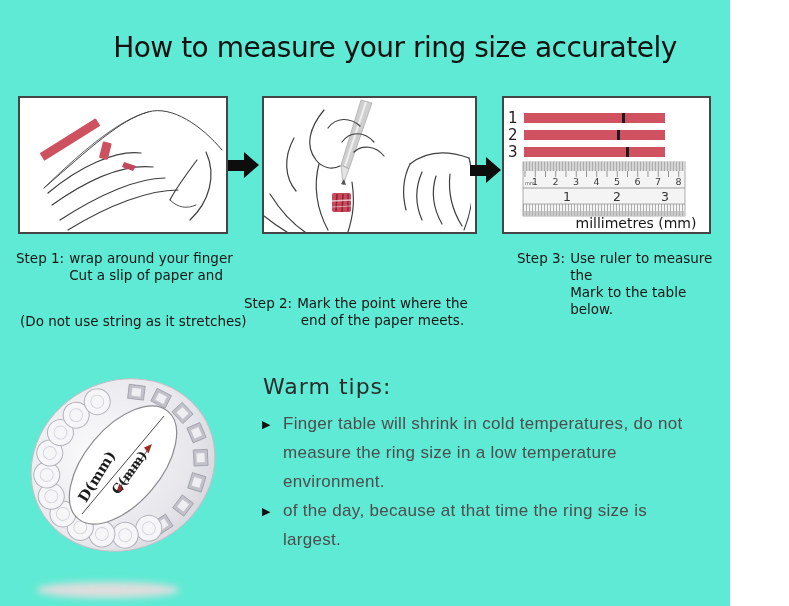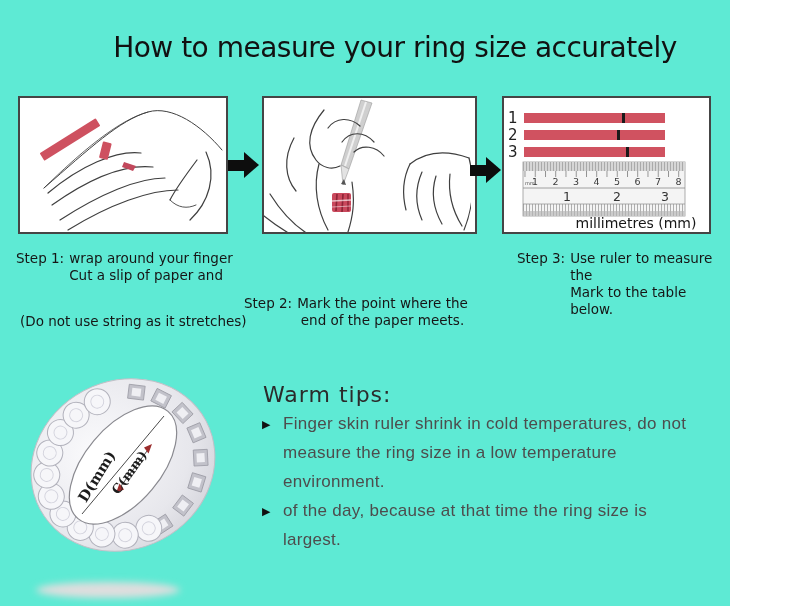--- a/index.html
+++ b/index.html
@@ -21,21 +21,21 @@
   .caption{position:absolute;top:250px;font-size:13.5px;line-height:17px;color:#161616;}
   .cap-row{display:flex;}
   .cap-label{font-weight:normal;white-space:nowrap;margin-right:5px;}
   .caption1{left:16px;}
   .caption2{left:244px;margin-top:45px;}
   .caption3{left:497px;margin-left:20px;}
   .caption2 .l2{text-align:center;}
   .note{position:absolute;font-size:13.5px;color:#161616;white-space:nowrap;}
   .note1{left:20px;top:313px;}
   .note3{left:494px;top:314px;}
-  .warm-heading{position:absolute;left:263px;top:382px;font-size:22px;color:#2b2b2b;
+  .warm-heading{position:absolute;left:263px;top:374px;font-size:22px;color:#2b2b2b;
                 letter-spacing:1px;font-weight:500;}
   .tips{position:absolute;left:262px;top:409px;width:440px;
         font-family:"Liberation Sans",sans-serif;font-size:17px;line-height:29px;
         color:#4d4d4d;letter-spacing:0.3px;}
   .tip{position:relative;padding-left:21px;}
   .tip .tri{position:absolute;left:0;top:1px;font-size:11px;color:#111;line-height:29px;}
   .ring-wrap{position:absolute;left:0px;top:360px;width:260px;height:246px;}
 </style>
 </head>
 <body>
@@ -287,21 +287,21 @@
         <polygon points="116,133 124,129.5 119.5,123.5" fill="#9b2d2d"></polygon>
       </g>
       <text x="133" y="115" transform="rotate(-54 133 115)" text-anchor="middle" font-family="DejaVu Serif, serif" font-weight="bold" font-size="13" fill="#1c1c1c">C(mm)</text>
     </svg>
   </div>
 
   <div class="warm-heading">Warm tips:</div>
   <div class="tips">
     <div class="tip">
       <span class="tri">▶</span>
-      <div>Finger skin ruler shrink in cold temperatures, do not</div>
+      <div>Finger table will shrink in cold temperatures, do not</div>
       <div>measure the ring size in a low temperature environment.</div>
     </div>
     <div class="tip">
       <span class="tri">▶</span>
       <div>of the day, because at that time the ring size is largest.</div>
     </div>
 
   </div>
 
 </div>

